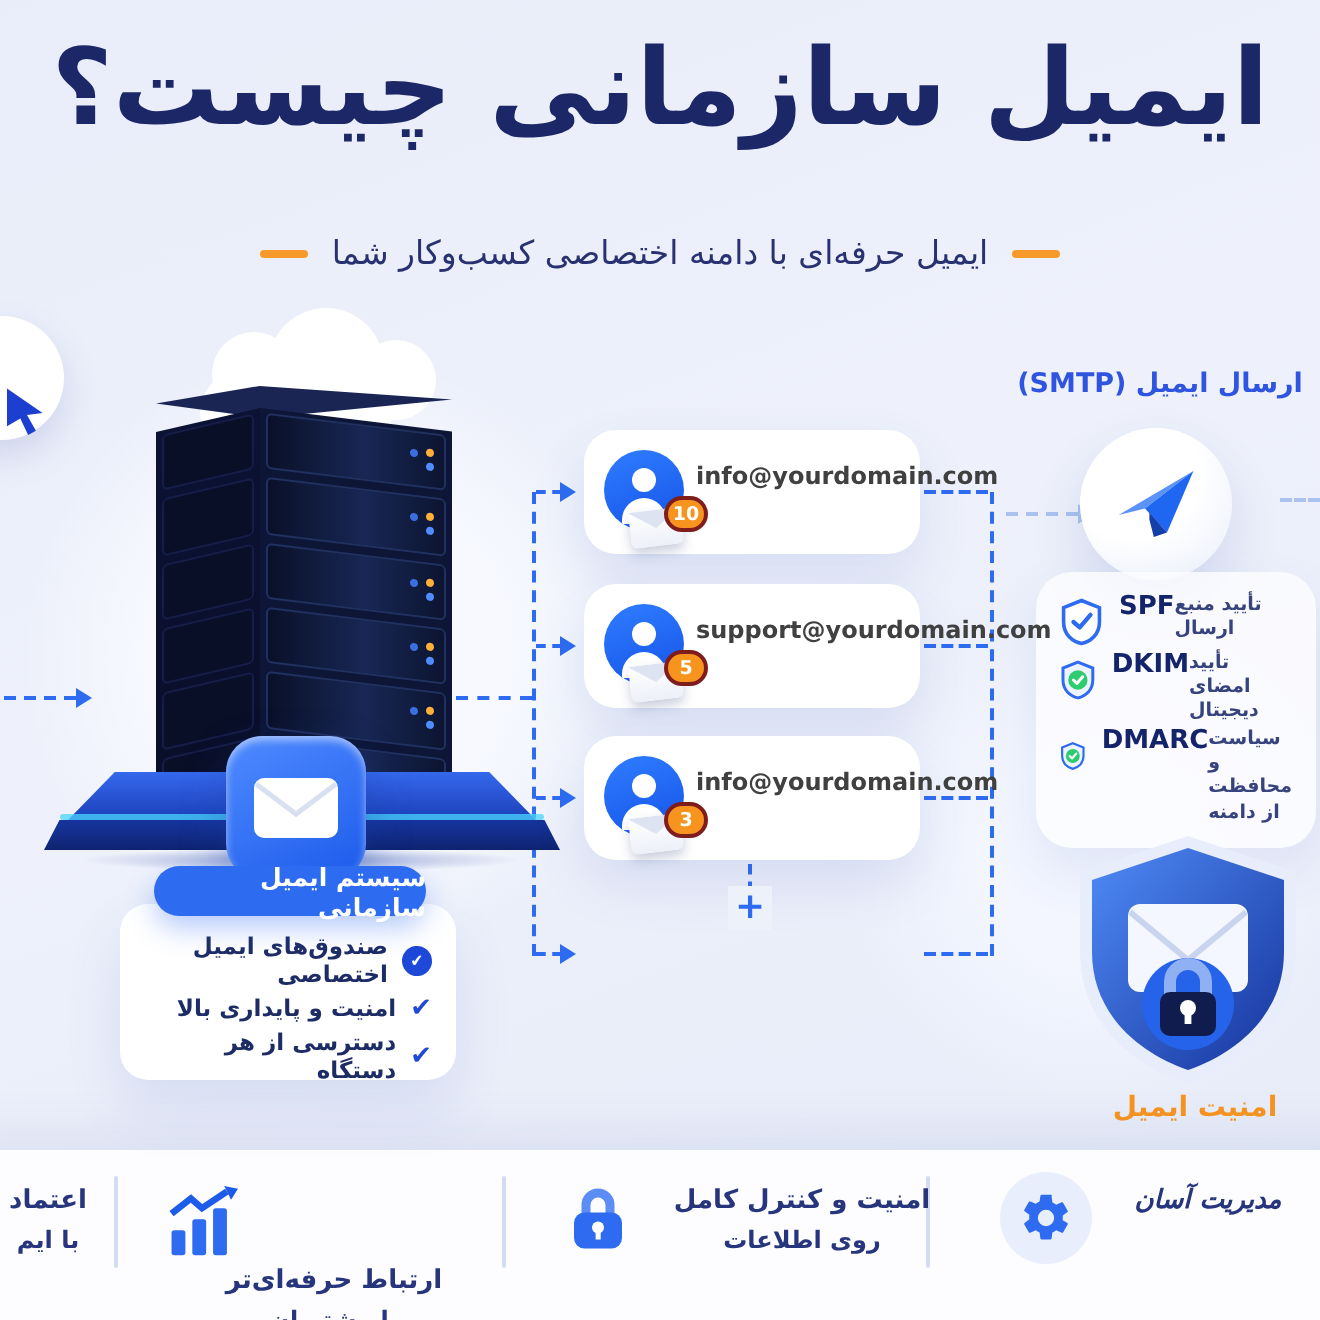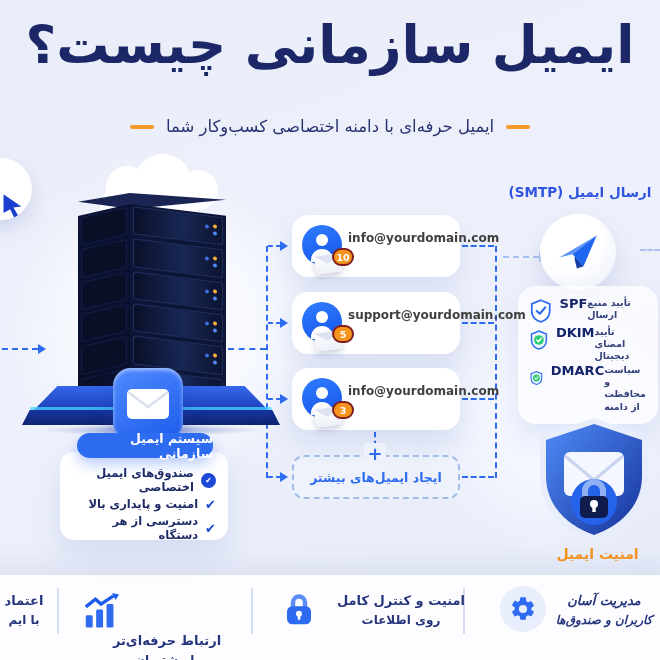--- a/index.html
+++ b/index.html
@@ -250,21 +250,20 @@
           <div class="p-head"></div>
           <div class="p-body"></div>
         </div>
       <div class="mini-env"></div>
       <div class="badge">3</div>
     </div>
     <div class="mail-text">info@yourdomain.com</div>
   </div>
 
   <div class="dash-v" style="left:374px;top:432px;height:14px;"></div>
-  <div class="create-box">ایجاد ایمیل‌های بیشتر</div>
   <div class="plus">+</div>
 
   <div class="dash-h" style="left:462px;top:245px;width:32px;"></div>
   <div class="dash-h" style="left:462px;top:322px;width:32px;"></div>
   <div class="dash-h" style="left:462px;top:398px;width:32px;"></div>
   <div class="dash-h" style="left:462px;top:476px;width:32px;"></div>
   <div class="dash-v" style="left:495px;top:246px;height:232px;"></div>
   <div class="dash-h lt" style="left:503px;top:256px;width:36px;"></div>
   <div class="arr lt2" style="left:539px;top:252px;"></div>
   <div class="dash-h lt" style="left:640px;top:249px;width:20px;"></div>
@@ -334,21 +333,20 @@
 
   <div class="footer"></div>
 
   <div class="gear-circle">
     <svg width="28" height="28" viewBox="0 0 24 24">
       <path fill-rule="evenodd" fill="#2e6bf0" d="M19.14,12.94a7.43,7.43,0,0,0,.06-.94,7.43,7.43,0,0,0-.06-.94l2.03-1.58a.5.5,0,0,0,.12-.64l-1.92-3.32a.5.5,0,0,0-.61-.22l-2.39,1a7.28,7.28,0,0,0-1.62-.94l-.36-2.54A.5.5,0,0,0,13.9,2H10.1a.5.5,0,0,0-.49.42L9.25,4.96a7.28,7.28,0,0,0-1.62.94l-2.39-1a.5.5,0,0,0-.61.22L2.71,8.44a.5.5,0,0,0,.12.64l2.03,1.58a7.43,7.43,0,0,0-.06.94,7.43,7.43,0,0,0,.06.94L2.83,14.12a.5.5,0,0,0-.12.64l1.92,3.32a.5.5,0,0,0,.61.22l2.39-1a7.28,7.28,0,0,0,1.62.94l.36,2.54a.5.5,0,0,0,.49.42h3.8a.5.5,0,0,0,.49-.42l.36-2.54a7.28,7.28,0,0,0,1.62-.94l2.39,1a.5.5,0,0,0,.61-.22l1.92-3.32a.5.5,0,0,0-.12-.64ZM12,15.5A3.5,3.5,0,1,1,15.5,12,3.5,3.5,0,0,1,12,15.5Z"></path>
     </svg>
   </div>
   <div class="fitem-text" style="left:552px;top:591px;width:104px;font-style:italic;">
     <div class="fl1">مدیریت آسان</div>
-    <div class="fl2">کاربران و صندوق‌ها</div>
   </div>
   <div class="fdiv" style="left:463px;"></div>
 
   <svg class="ficon" style="left:281px;top:591px;" width="36" height="38" viewBox="0 0 24 25">
     <path d="M8 11 V7.5 a4 4 0 0 1 8 0 V11" fill="none" stroke="#5b8df5" stroke-width="3"></path>
     <rect x="4" y="10" width="16" height="12" rx="3.5" fill="#2e6bf0"></rect>
     <circle cx="12" cy="15" r="2" fill="#ffffff"></circle>
     <rect x="11.2" y="15" width="1.7" height="4" fill="#ffffff"></rect>
   </svg>
   <div class="fitem-text" style="left:322px;top:591px;width:134px;margin-left:12px;">

